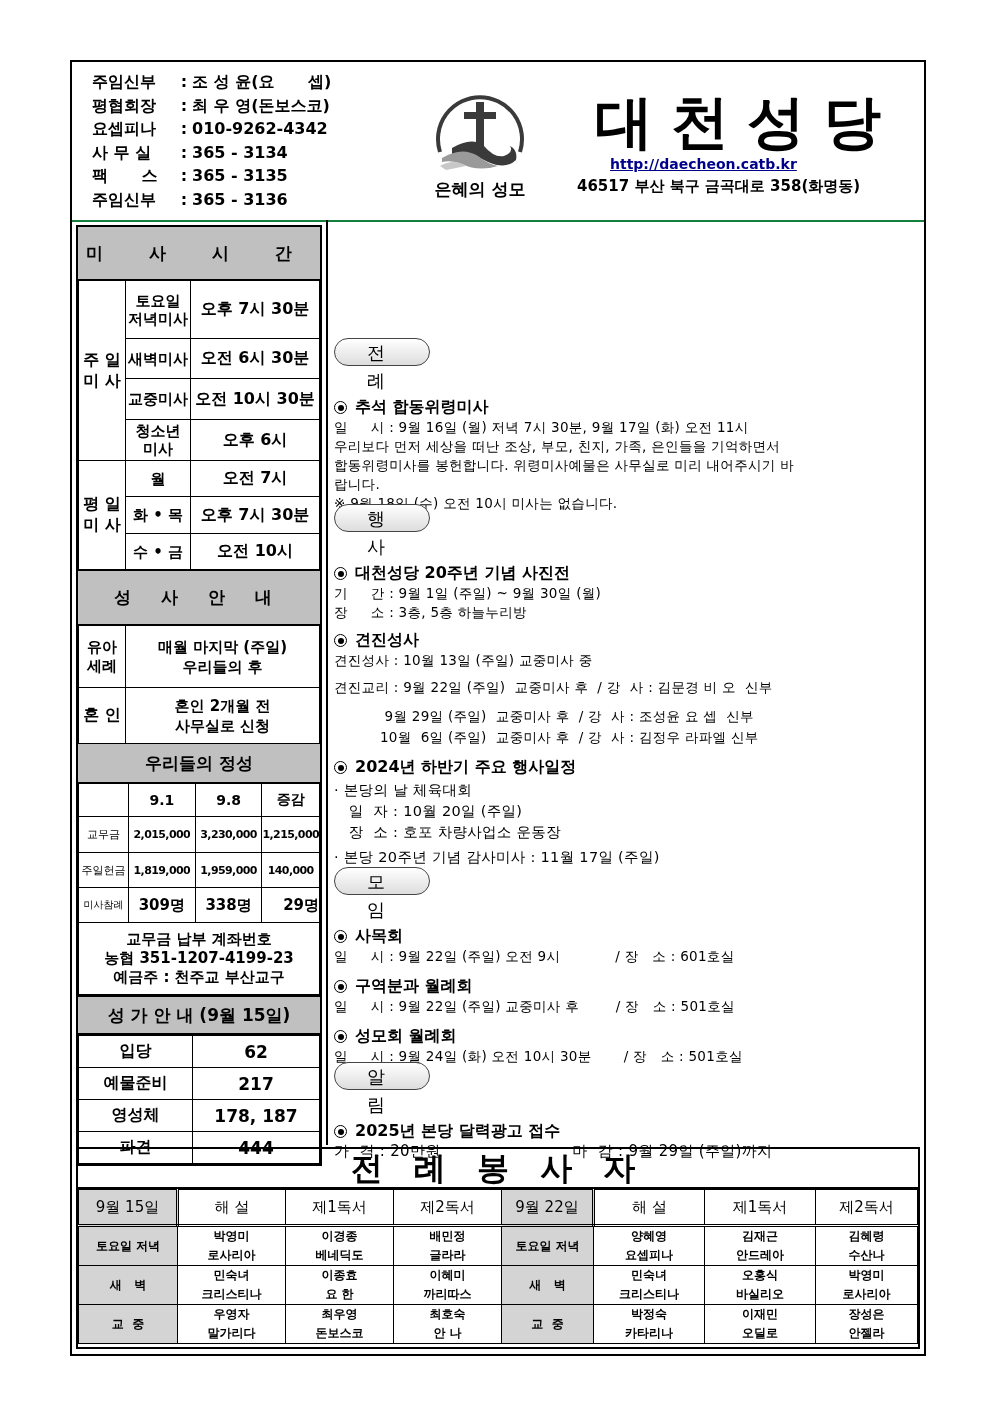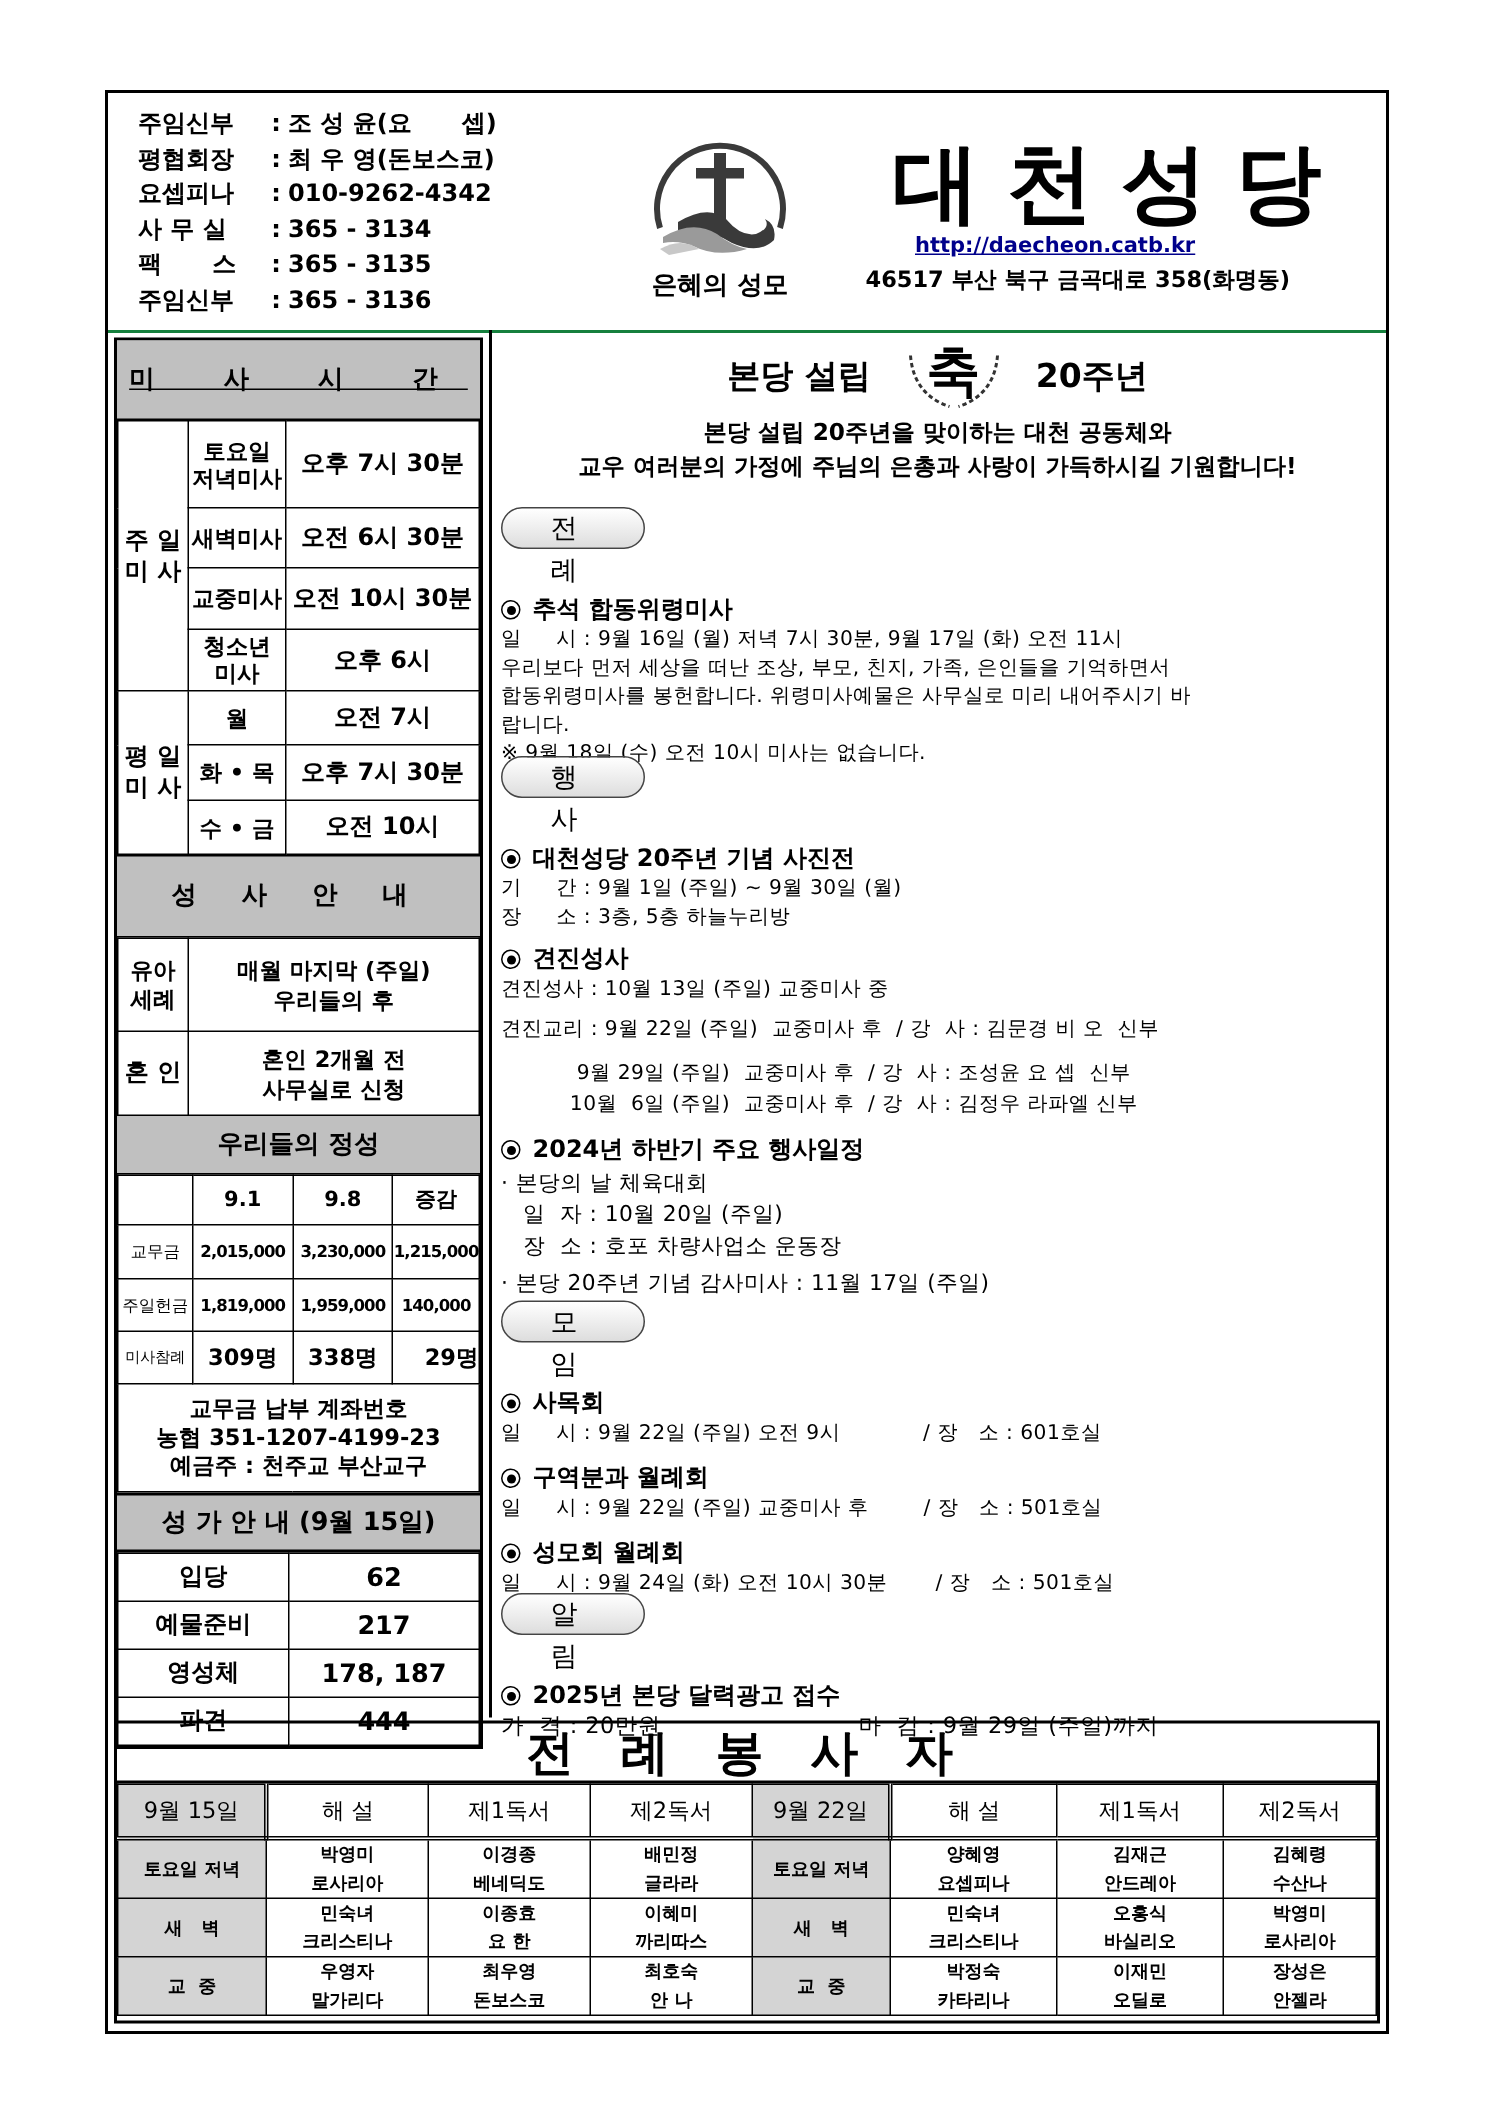--- a/index.html
+++ b/index.html
@@ -72,21 +72,21 @@
       </svg>
       <div class="cap">은혜의 성모</div>
     </div>
 
     <div class="title">대천성당</div>
     <div class="url">http://daecheon.catb.kr</div>
     <div class="addr">46517 부산 북구 금곡대로 358(화명동)</div>
   </div>
 
   <div class="left">
-    <div class="lhead" style="height:52px;line-height:52px;letter-spacing:20px;text-decoration:underline;">미 사 시 간</div>
+    <div class="lhead" style="height:52px;line-height:52px;letter-spacing:20px;">미 사 시 간</div>
     <table class="lt">
       <tbody>
           <tr style="height:58px;">
         <td rowspan="4" style="width:46px;white-space:pre-line;font-size:16px;">주 일
 미 사</td>
         <td class="vcell" style="width:64px;white-space:pre-line;">토요일
 저녁미사</td>
         <td style="font-size:16px;">오후 7시 30분</td>
       </tr>
       <tr style="height:40px;">
@@ -190,35 +190,20 @@
             <td style="font-size:16px;">파견</td>
             <td style="font-size:17px;">444</td>
           </tr>
     </tbody>
       </table>
   </div>
 
   <div style="position:absolute;left:254px;top:158px;width:1.5px;height:925px;background:#000;"></div>
 
   <div class="right">
-    <div class="banner" style="position:absolute;left:0;top:4px;width:594px;">
-      <div style="display:flex;justify-content:center;align-items:center;height:50px;">
-        <span style="font-size:22px;">본당 설립</span>
-        <span style="position:relative;width:78px;height:52px;margin:0 16px;display:inline-block;">
-          <svg width="78" height="52" viewBox="0 0 78 52" style="position:absolute;left:0;top:0;">
-            <path d="M10 12 Q12 38 36 46" fill="none" stroke="#333" stroke-width="2" stroke-dasharray="3 2"></path>
-            <path d="M68 12 Q66 38 42 46" fill="none" stroke="#333" stroke-width="2" stroke-dasharray="3 2"></path>
-          </svg>
-          <span style="position:absolute;left:0;top:0;width:78px;text-align:center;font-size:36px;font-family:'DejaVu Serif',serif;line-height:46px;">축</span>
-        </span>
-        <span style="font-size:22px;">20주년</span>
-      </div>
-      <div style="font-size:15.5px;margin-top:2px;">본당 설립 20주년을 맞이하는 대천 공동체와</div>
-      <div style="font-size:15.5px;margin-top:2px;">교우 여러분의 가정에 주님의 은총과 사랑이 가득하시길 기원합니다!</div>
-    </div>
 
     <div class="sec" style="top:116px;">
       <div class="pill">전 례</div>
       <div class="item-title" style="margin-top:6px;">
           <span class="radio"></span>
           <span>추석 합동위령미사</span>
         </div>
       <div class="line">일     시 : 9월 16일 (월) 저녁 7시 30분, 9월 17일 (화) 오전 11시</div>
       <div class="line">우리보다 먼저 세상을 떠난 조상, 부모, 친지, 가족, 은인들을 기억하면서</div>
       <div class="line">합동위령미사를 봉헌합니다. 위령미사예물은 사무실로 미리 내어주시기 바</div>

